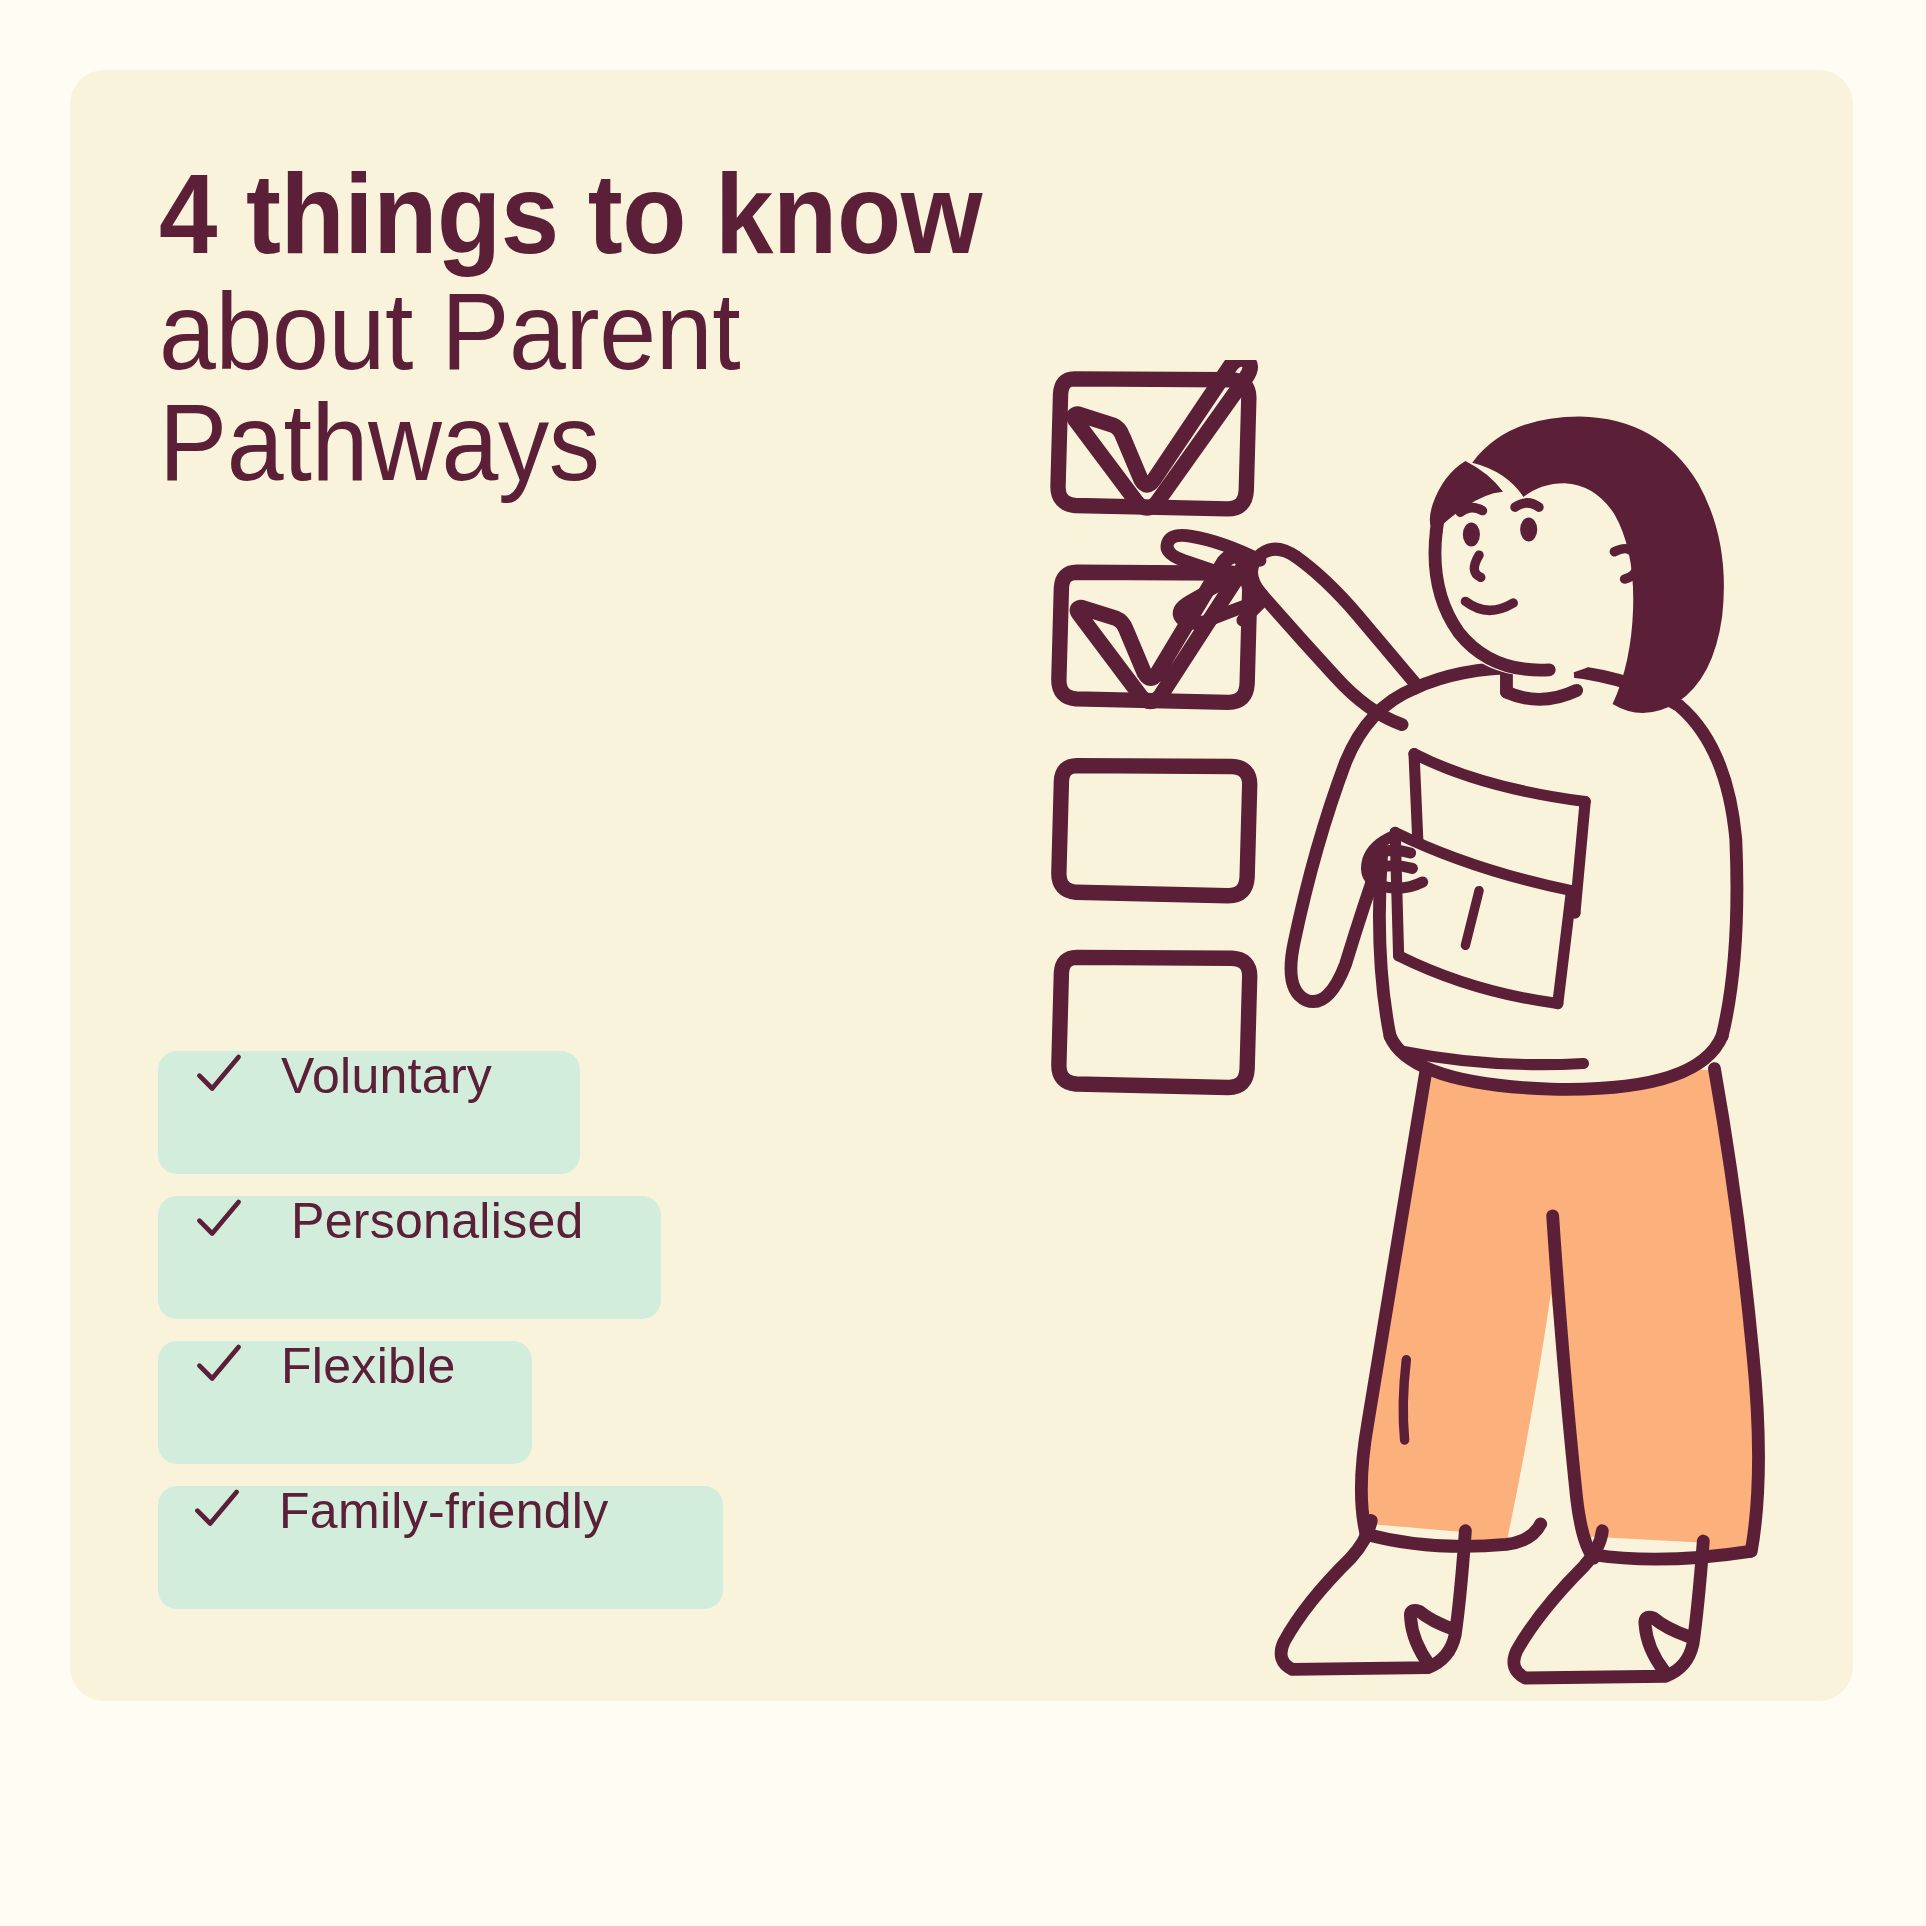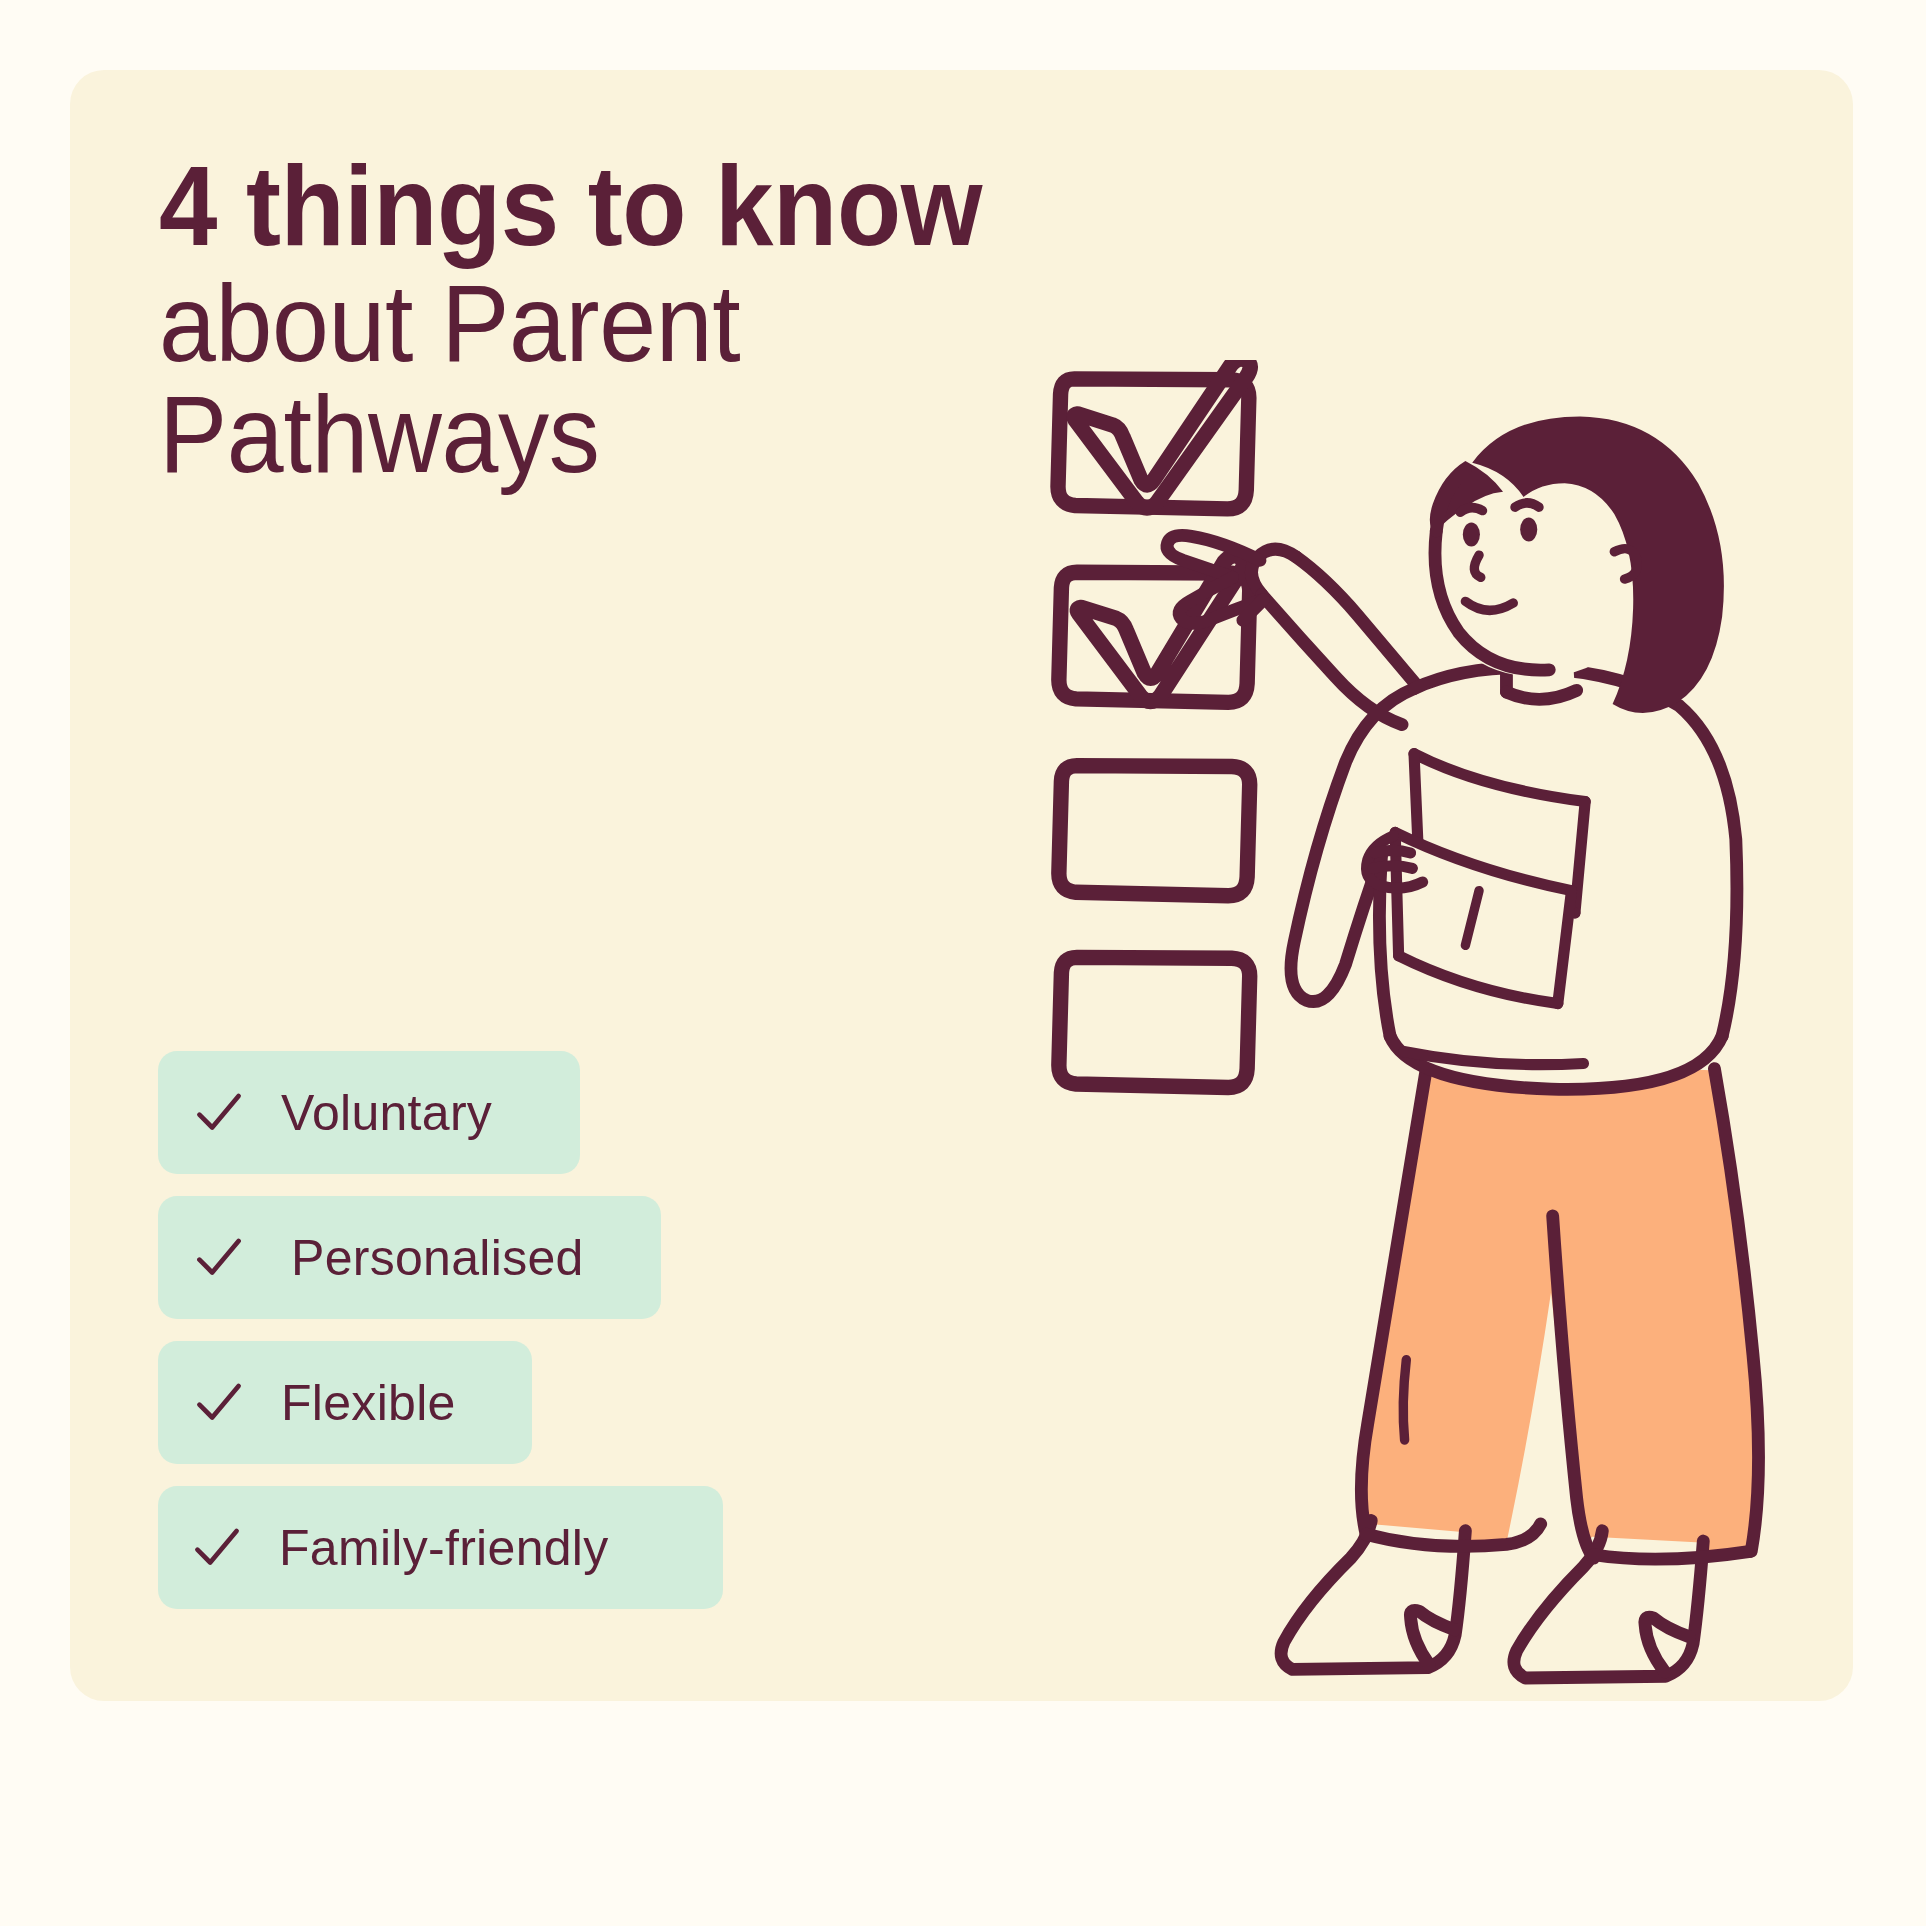--- a/index.html
+++ b/index.html
@@ -28,21 +28,21 @@
     width: 1783px;
     height: 1631px;
     background: #FAF3DC;
     border-radius: 34px;
   }
 
   
   #heading {
     position: absolute;
     left: 159px;
-    top: 152px;
+    top: 160px;
     width: 1113px;
   }
   .hl {
     display: block;
     color: #5B2038;
     letter-spacing: -0.4px;
     white-space: nowrap;
   }
   .hl-1 {
     font-size: 113px;
@@ -63,21 +63,20 @@
   .hl-2 { margin-top: 6.8px; }
 
   
   #pill-list {
     position: absolute;
     left: 158px;
     top: 1051px;
   }
   .pill {
     display: flex;
-    align-items: center;
     height: 123px;
     margin-bottom: 22px;
     background: #D2EDDB;
     border-radius: 19px;
     box-sizing: border-box;
     padding-left: 38px;
     padding-right: 34px;
     width: max-content;
   }
   .pill-check {

